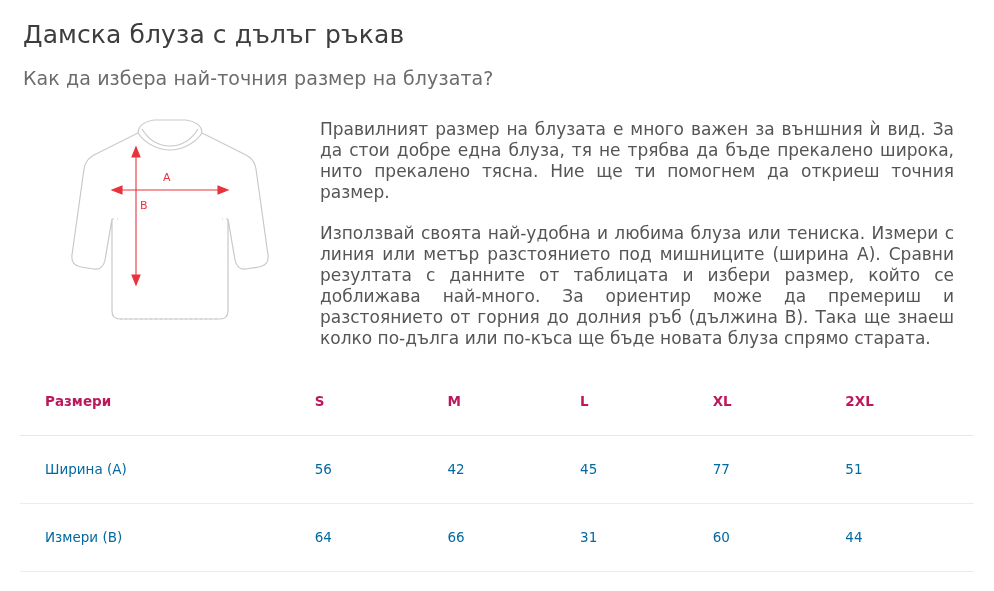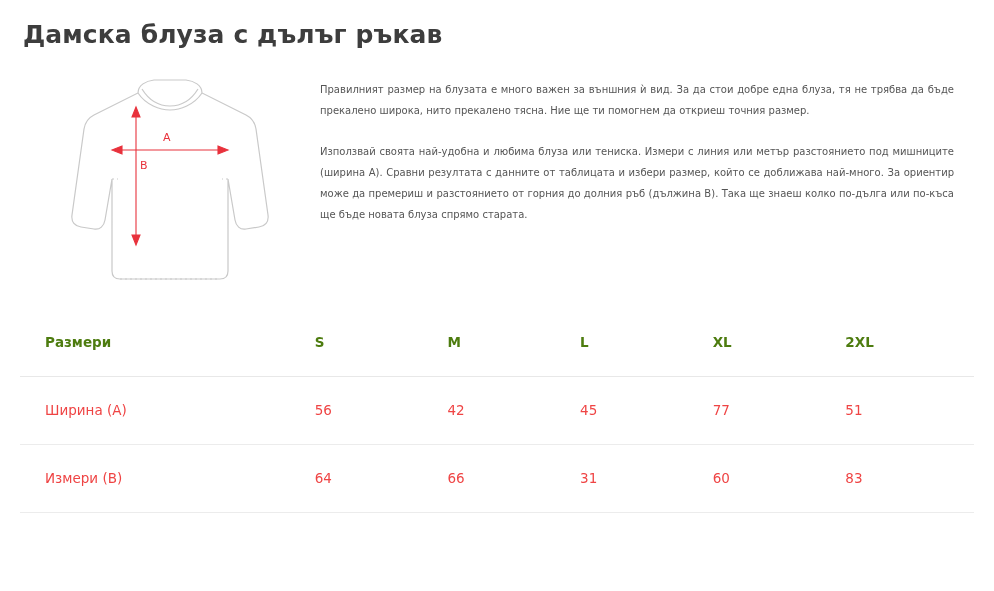--- a/index.html
+++ b/index.html
@@ -16,21 +16,21 @@
     overflow: hidden;
   }
   .page {
     position: relative;
     width: 994px;
     height: 591px;
     padding: 0 20px;
   }
   .title {
     font-size: 25px;
-    font-weight: 700;
+    font-weight: 400;
     color: #3d3d3d;
     margin: 20px 0 0 3px;
     letter-spacing: 0.1px;
   }
   .subtitle {
     font-size: 19px;
     font-weight: 400;
     color: #6c6c6c;
     margin: 18px 0 0 3px;
     letter-spacing: 0.1px;
@@ -45,64 +45,65 @@
     flex: 0 0 300px;
     padding-left: 30px;
     padding-top: 6px;
   }
   .text-col {
     flex: 1 1 auto;
     padding-right: 20px;
     padding-top: 10px;
   }
   .para {
-    font-size: 10px;
+    font-size: 17px;
     line-height: 21px;
     color: #555555;
     text-align: justify;
     margin: 0 0 20px 0;
   }
   .para:last-child { margin-bottom: 0; }
 
   table.sizes {
     width: 954px;
     border-collapse: collapse;
     margin-top: 18px;
     table-layout: fixed;
   }
   table.sizes th, table.sizes td {
     text-align: left;
     font-weight: 400;
     font-size: 13.5px;
-    color: #ef4444;
+    color: #0369a1;
     padding: 0;
     height: 68px;
     vertical-align: middle;
   }
   table.sizes thead th {
     font-weight: 700;
-    color: #4d7c0f;
+    color: #be185d;
     border-bottom: 1px solid #e8e8e8;
   }
   table.sizes tbody tr { border-bottom: 1px solid #ececec; }
   table.sizes tbody tr:last-child { border-bottom: 1px solid #ececec; }
   .c-label { width: 285px; padding-left: 25px !important; }
   .c-size  { width: 130px; }
   .c-size.first { padding-left: 4px !important; }
   td.c-label { color: #565656; }
   th.c-size, td.c-size { padding-left: 4px !important; }
 
   .shirt-svg { display: block; }
 </style>
 </head>
 <body>
 
 <div class="page">
 
   <h1 class="title">Дамска блуза с дълъг ръкав</h1>
+  <h2 class="subtitle">Как да избера най-точния размер на блузата?</h2>
 
   <div class="content-row">
 
     <div class="figure-col">
       <svg class="shirt-svg" width="240" height="215" viewBox="0 0 240 215">
 
         <g fill="none" stroke="#c9c9c9" stroke-width="1.2">
           <path d="M88,18 C88,10 96,6 104,5 L136,5 C144,6 152,10 152,18
                    L196,40 C202,43 205,48 206,54
                    L218,140 C219,147 215,151 209,152 L196,154
@@ -161,18 +162,18 @@
         <td class="c-size">45</td>
         <td class="c-size">77</td>
         <td class="c-size">51</td>
       </tr>
       <tr>
         <td class="c-label">Измери (B)</td>
         <td class="c-size first">64</td>
         <td class="c-size">66</td>
         <td class="c-size">31</td>
         <td class="c-size">60</td>
-        <td class="c-size">83</td>
+        <td class="c-size">44</td>
       </tr>
     </tbody>
   </table>
 
 </div>
 
 </body></html>

